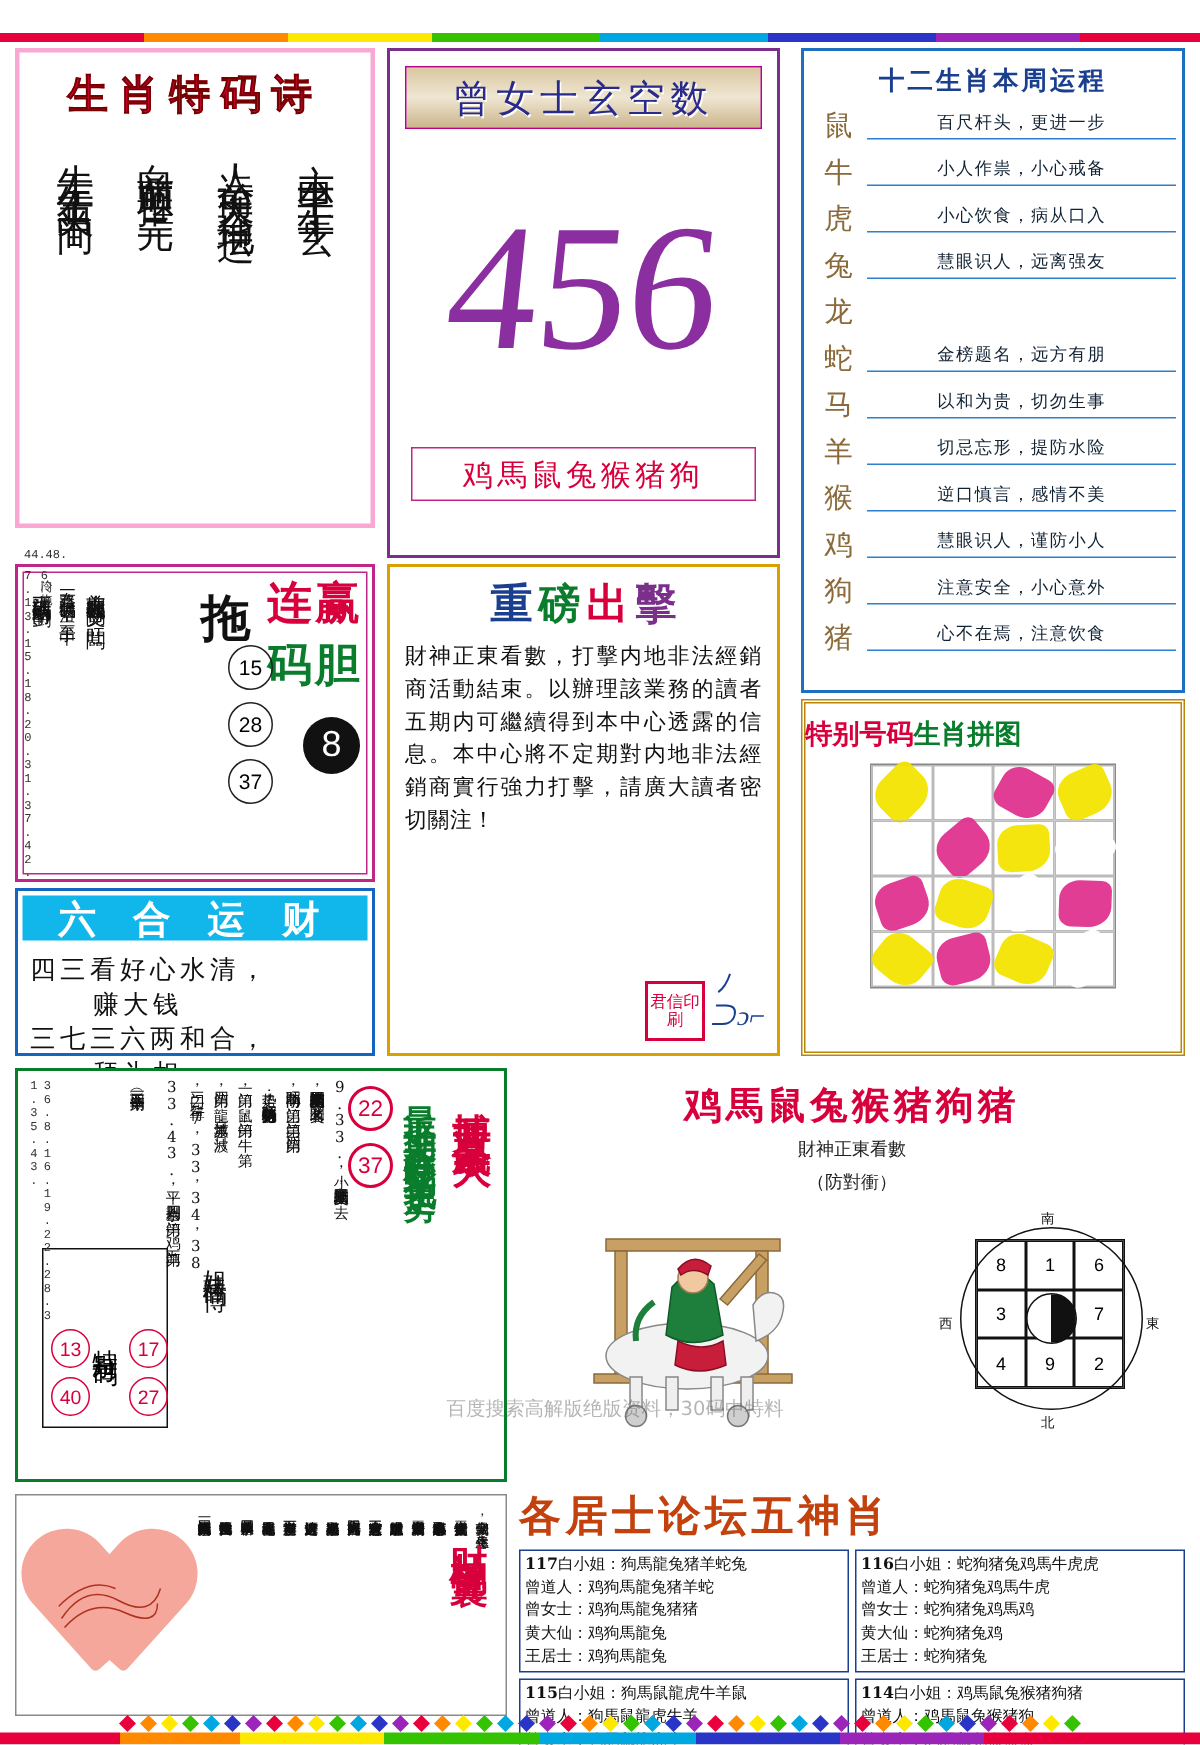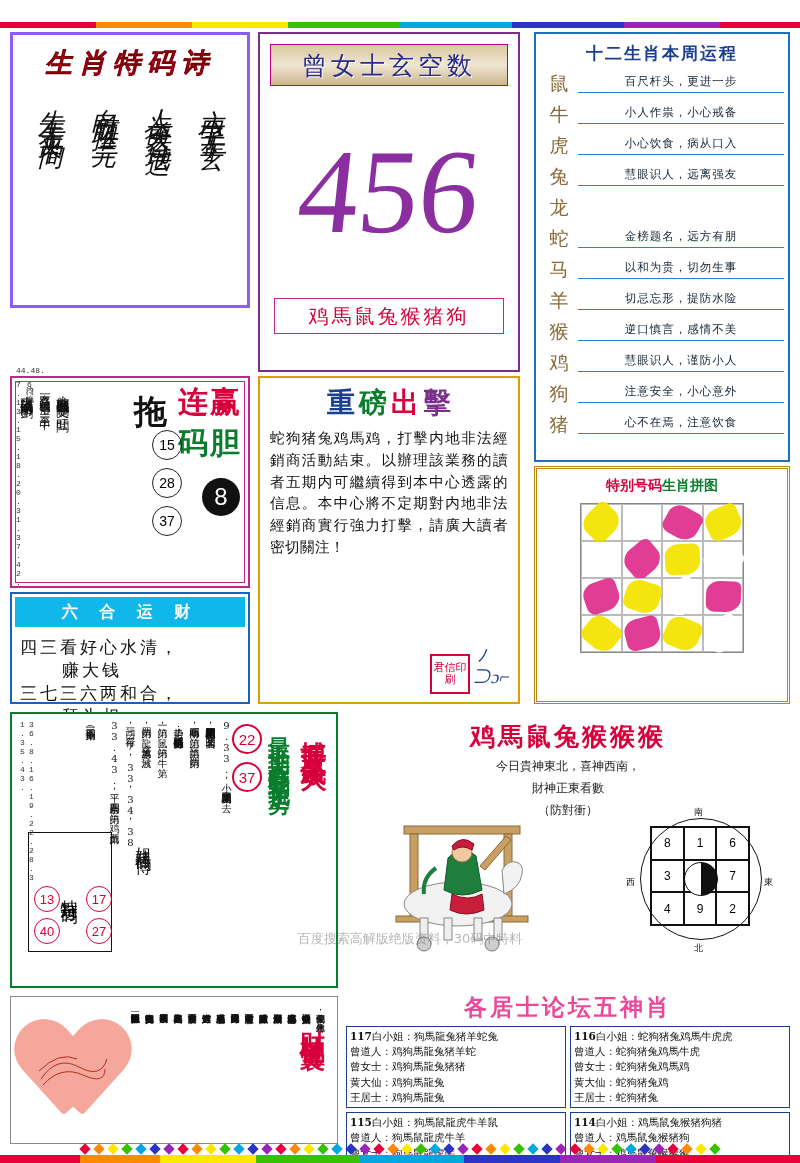--- a/index.html
+++ b/index.html
@@ -36,21 +36,21 @@
     display:flex; align-items:center; justify-content:center; gap:6px;
   }
   .bottom-diamonds i {
     width:8px;height:8px;transform:rotate(45deg);display:block;
   }
 
   
   .box { position:absolute; background:#fff; }
 
   
-  #poem { left:10px; top:32px; width:240px; height:276px; border:3px solid #8b5cf6; padding:4px;font-style:italic; }
+  #poem { left:10px; top:32px; width:240px; height:320px; border:3px solid #f9a8d4; padding:4px; }
   #poem .ptitle {
     text-align:center; color:#d8003c; font-size:27px; font-weight:bold;
     letter-spacing:7px; font-family:"DejaVu Serif",serif; margin:6px 0 8px;
     -webkit-text-stroke:0.4px #700;
   }
   #poem .cols { display:flex; flex-direction:row-reverse; justify-content:space-around; padding:0 6px; }
   #poem .col { writing-mode:vertical-rl; text-orientation:upright;
     font-size:25px; line-height:1.35; letter-spacing:6px; color:#111;
     font-family:"DejaVu Serif",serif; height:250px; }
 
@@ -96,21 +96,21 @@
     background:#111; color:#fff; display:flex;align-items:center;justify-content:center;
     font-size:24px; font-family:"Liberation Sans",sans-serif;}
   #lianying .vtexts { position:absolute; left:6px; top:8px; display:flex; flex-direction:row-reverse; gap:3px; }
   #lianying .vt { writing-mode:vertical-rl; text-orientation:upright; font-size:11px;
     line-height:1.25; letter-spacing:1px; height:190px; color:#111; font-family:"DejaVu Serif",serif;}
   #lianying .vt.big { font-size:13px; }
 
   
   #liuhe { left:10px; top:592px; width:240px; height:112px; border:2px solid #1565c0; background:#fff;}
   #liuhe .hd { background:#11b6ea; height:30px; margin:3px; display:flex;align-items:center;justify-content:center;}
-  #liuhe .hd span { color:#fff; font-size:16px; letter-spacing:8px; font-family:"DejaVu Serif",serif; font-weight:bold;}
+  #liuhe .hd span { color:#fff; font-size:25px; letter-spacing:8px; font-family:"DejaVu Serif",serif; font-weight:bold;}
   #liuhe .body { padding:6px 8px 0; }
   #liuhe .ln { font-size:17px; color:#111; letter-spacing:3px; font-family:"DejaVu Serif",serif; line-height:1.35;}
   #liuhe .ln.ind { padding-left:42px; }
 
   
   #zhong { left:258px; top:376px; width:262px; height:328px; border:2px solid #d8a000; background:#fff;}
   #zhong .hd { display:flex; align-items:center; justify-content:center; gap:4px; padding:6px 0 2px;}
   #zhong .c1 { font-size:28px; color:#1b3f8f; font-family:"DejaVu Serif",serif; font-weight:bold;}
   #zhong .c2 { font-size:28px; color:#0a7d2c; font-family:"DejaVu Serif",serif; font-weight:bold;}
   #zhong .c3 { font-size:28px; color:#d8003c; font-family:"DejaVu Serif",serif; font-weight:bold;}
@@ -119,21 +119,21 @@
     color:#111; text-align:justify; font-family:"DejaVu Serif",serif;}
   #zhong .stamp { position:absolute; left:170px; bottom:8px; width:40px;height:40px;
     border:2px solid #d8003c; color:#d8003c; font-size:11px; line-height:1.1;
     display:flex;align-items:center;justify-content:center;text-align:center;
     font-family:"DejaVu Serif",serif;}
   #zhong .sig { position:absolute; left:216px; bottom:14px; font-size:18px; color:#1b3f8f;
     font-family:"Liberation Serif",serif; transform:skewX(-12deg);}
 
   
   #puzzle { left:534px; top:466px; width:256px; height:238px; border:3px double #b8860b; background:#fff;}
-  #puzzle .ptit { text-align:center; padding:8px 0 2px; font-size:14px; font-family:Liberation Serif, serif;}
+  #puzzle .ptit { padding:8px 0 2px; font-size:18px; font-family:Liberation Serif, serif;}
   #puzzle .ptit .a { color:#d8003c; font-weight:bold; }
   #puzzle .ptit .b { color:#0a7d2c; font-weight:bold; }
   #puzzle .grid { width:164px; height:150px; margin:6px auto 0;
     display:grid; grid-template-columns:repeat(4,1fr); grid-template-rows:repeat(4,1fr);
     border:1px solid #888; }
   #puzzle .cell { border:1px solid #bbb; position:relative; }
   #puzzle .cell span { position:absolute; inset:2px; display:block; border-radius:40% 20% 45% 25%; opacity:.95;}
 
   
   #bo { left:10px; top:712px; width:328px; height:276px; border:2px solid #0a7d2c; background:#fff;}
@@ -172,21 +172,21 @@
   #bagua .circ2 { position:absolute; left:14px; top:0px; width:122px;height:122px;border-radius:50%;
     border:1px solid #111;}
   #bagua .taiji { position:absolute; left:58px; top:44px; width:34px;height:34px;border-radius:50%;
     background:linear-gradient(to right,#fff 50%, #111 50%); border:1px solid #111;}
   #bagua .dirs { position:absolute; inset:0; }
   #bagua .dirs span { position:absolute; font-size:9px; color:#111; font-family:"DejaVu Serif",serif;}
   #bagua .horse { position:absolute; left:40px; top:96px; width:210px; height:168px; }
 
   
   #forum { left:346px; top:992px; width:444px; height:152px; }
-  #forum .ftit { text-align:center; font-size:23px; color:#ec4899; letter-spacing:3px;
+  #forum .ftit { text-align:left; font-size:28px; color:#c2410c; letter-spacing:3px;
     font-family:"DejaVu Serif",serif; font-weight:bold; padding-bottom:3px;}
   #forum .grid2 { display:grid; grid-template-columns:1fr 1fr; gap:4px; }
   #forum .cardbox { border:1px solid #1b3f8f; padding:2px 3px; }
   #forum .r { font-size:10.5px; font-family:"DejaVu Serif",serif; color:#111; line-height:1.45;}
 
   
   #bl { left:10px; top:996px; width:328px; height:148px; border:1px solid #8a8a8a; background:#fff;}
   #bl .heart { position:absolute; left:10px; top:18px; width:104px; height:96px;}
   #bl .heart .hc { position:absolute; width:60px;height:92px;background:#f4a79a;border-radius:50px 50px 6px 6px;}
   #bl .heart .h1 { left:4px; transform:rotate(-42deg); }
@@ -314,21 +314,21 @@
     </div>
   </div>
 
   <div class="box" id="zhong">
     <div class="hd">
       <span class="c1">重</span>
       <span class="c2">磅</span>
       <span class="c3">出</span>
       <span class="c4">擊</span>
     </div>
-    <div class="para">蛇狗猪兔鸡馬鸡，打擊内地非法經銷商活動結束。以辦理該業務的讀者五期内可繼續得到本中心透露的信息。本中心將不定期對内地非法經銷商實行強力打擊，請廣大讀者密切關注！</div>
+    <div class="para">財神正東看數，打擊内地非法經銷商活動結束。以辦理該業務的讀者五期内可繼續得到本中心透露的信息。本中心將不定期對内地非法經銷商實行強力打擊，請廣大讀者密切關注！</div>
     <div class="stamp">君信印刷</div>
     <div class="sig">ﾉ⊃ɔ⌐</div>
   </div>
 
   <div class="box" id="puzzle">
     <div class="ptit">
       <span class="a">特别号码</span><span class="b">生肖拼图</span>
     </div>
     <div class="grid" id="puzzle-grid">
         <div class="cell">
@@ -411,22 +411,21 @@
     </div>
     <div class="vs" style="position:absolute;left:122px;top:120px;height:130px;font-size:16px;letter-spacing:3px;">姐妹号码博</div>
     <div class="lnums" style="position:absolute;left:74px;top:172px;">
       <div class="ln2">17</div>
       <div class="ln2">27</div>
     </div>
     <div class="tiny" style="left:6px;top:6px;writing-mode:vertical-rl;text-orientation:upright;height:150px;">36.8.16.19.22.28.3  1.35.43.</div>
   </div>
 
   <div class="box" id="bagua">
-    <div class="btit">鸡馬鼠兔猴猴猴</div>
-    <div class="sub">今日貴神東北，喜神西南，</div>
+    <div class="btit">鸡馬鼠兔猴猪狗猪</div>
     <div class="sub">財神正東看數</div>
     <div class="sub">（防對衝）</div>
 
     <svg class="horse" viewBox="0 0 210 168">
       <rect x="18" y="18" width="116" height="8" fill="#c9a063" stroke="#8a6a3a"></rect>
       <rect x="24" y="26" width="8" height="84" fill="#c9a063" stroke="#8a6a3a"></rect>
       <rect x="118" y="26" width="8" height="84" fill="#c9a063" stroke="#8a6a3a"></rect>
       <rect x="10" y="108" width="132" height="6" fill="#c9a063" stroke="#8a6a3a"></rect>
       <ellipse cx="72" cy="96" rx="54" ry="22" fill="#f2f2f2" stroke="#888"></ellipse>
       <path d="M118 86 q16 -6 18 -20 q2 -10 -6 -12 q-8 -2 -14 8 z" fill="#f2f2f2" stroke="#888"></path>

